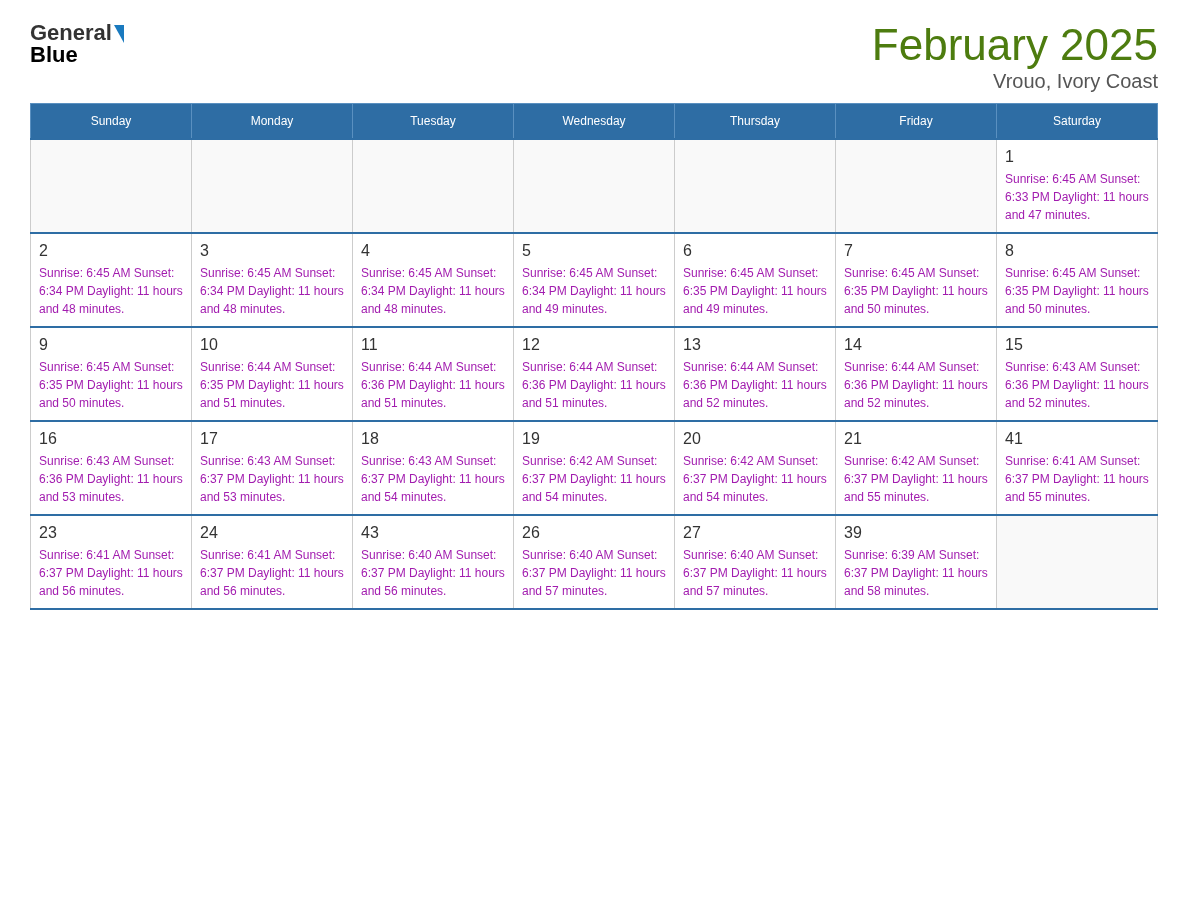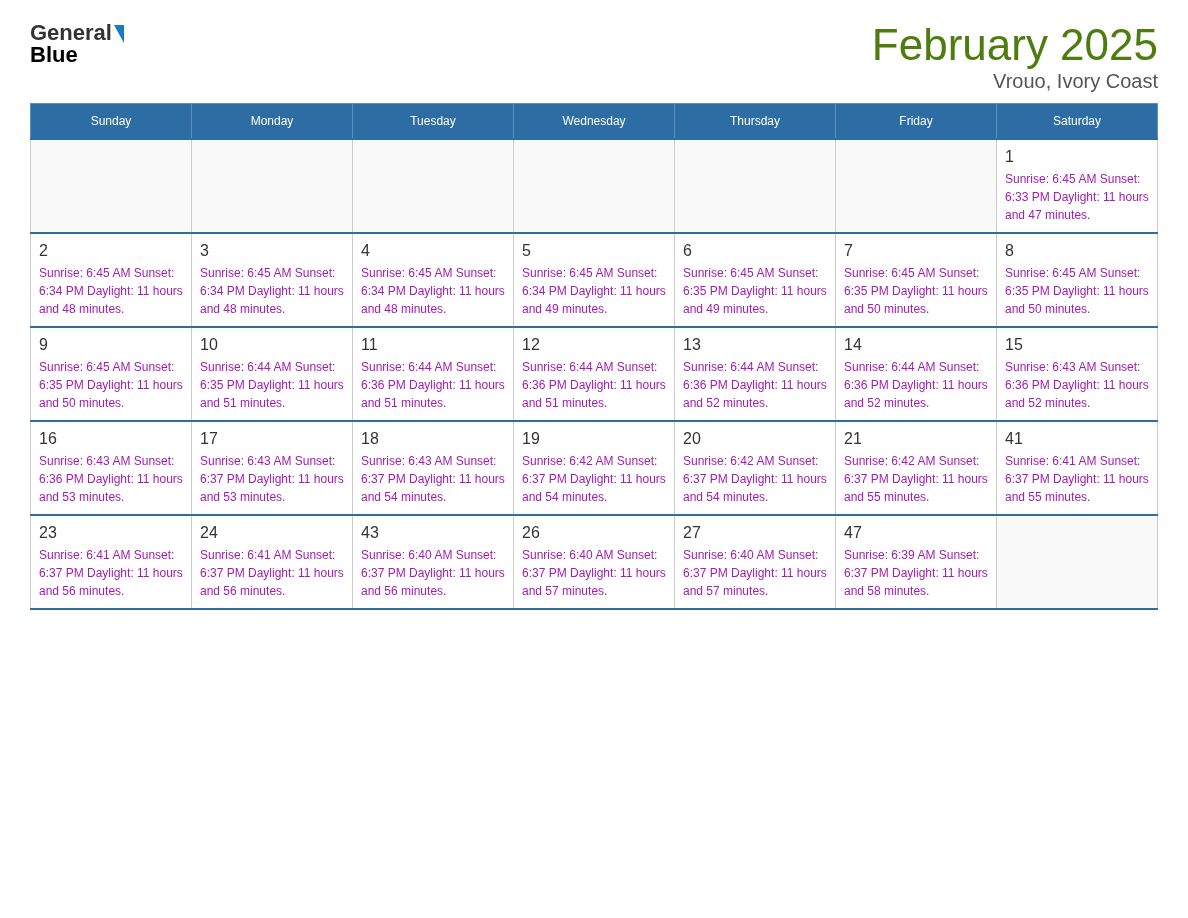--- a/index.html
+++ b/index.html
@@ -327,21 +327,21 @@
 and 57 minutes.</div>
         </td>
         <td>
           <div class="day-number">27</div>
           <div class="day-info">Sunrise: 6:40 AM
 Sunset: 6:37 PM
 Daylight: 11 hours
 and 57 minutes.</div>
         </td>
         <td>
-          <div class="day-number">47</div>
+          <div class="day-number">39</div>
           <div class="day-info">Sunrise: 6:39 AM
 Sunset: 6:37 PM
 Daylight: 11 hours
 and 58 minutes.</div>
         </td>
         <td class="empty-cell"></td>
       </tr>
     </tbody>
 </table>
 

